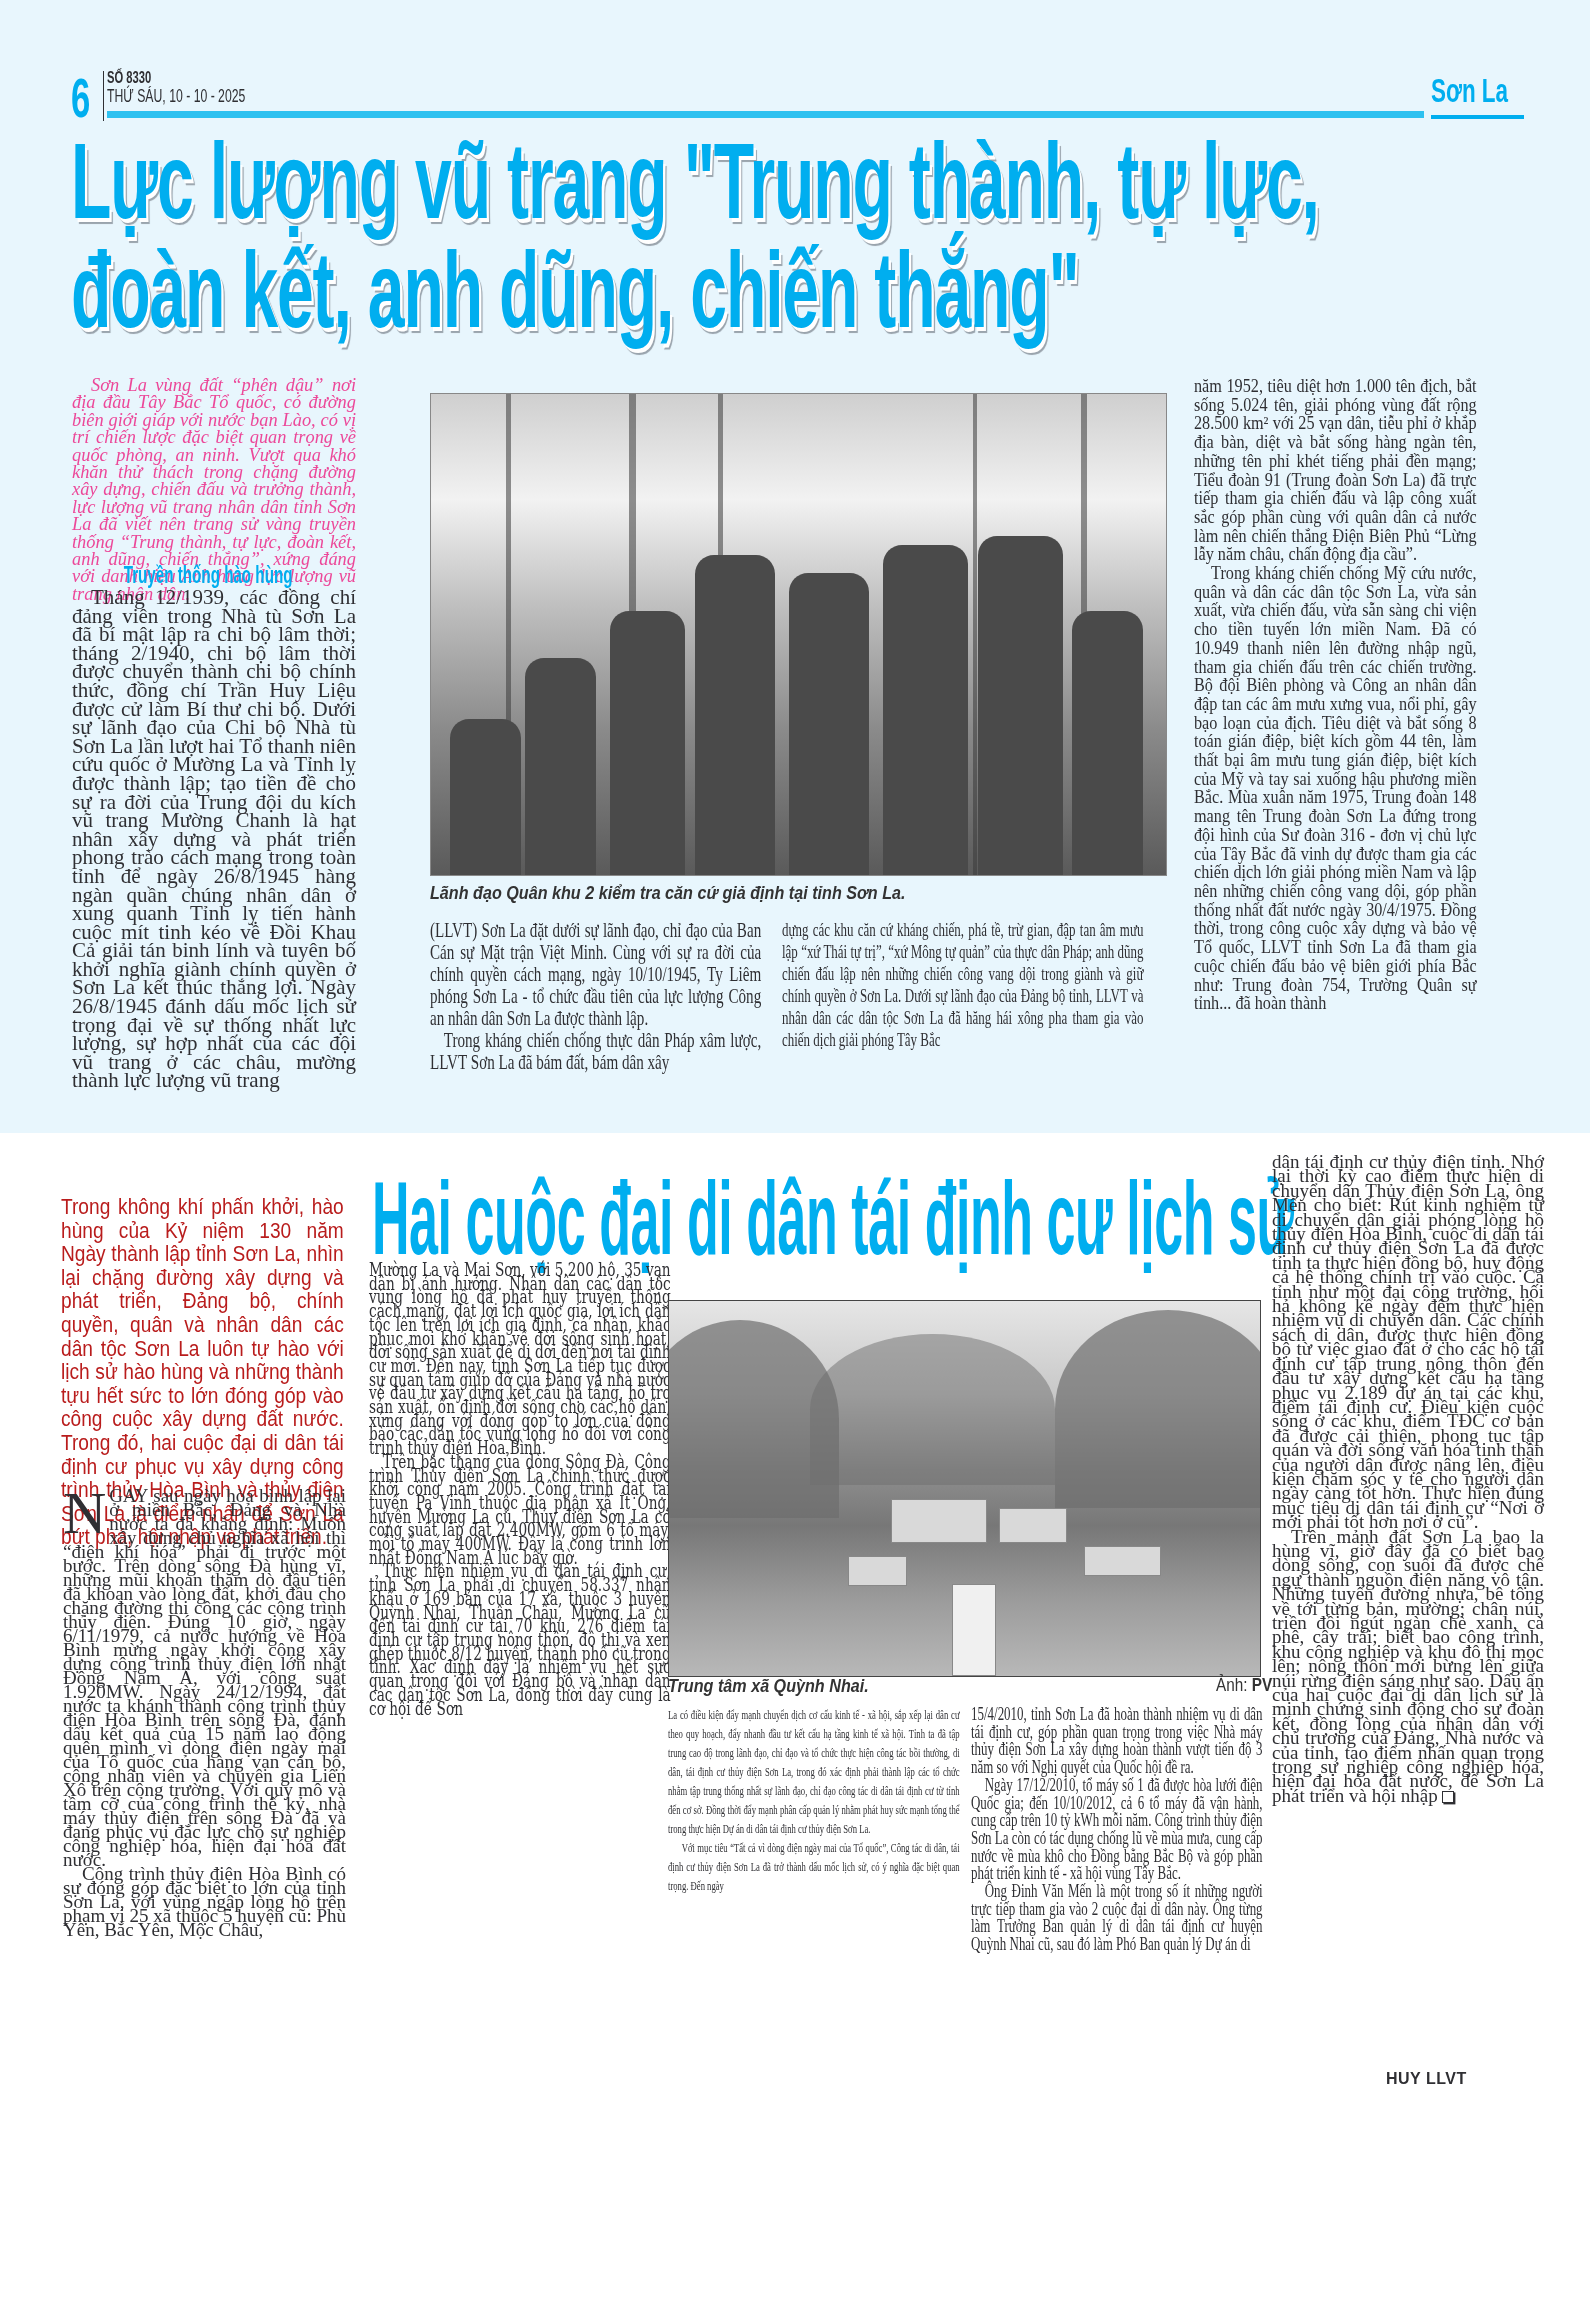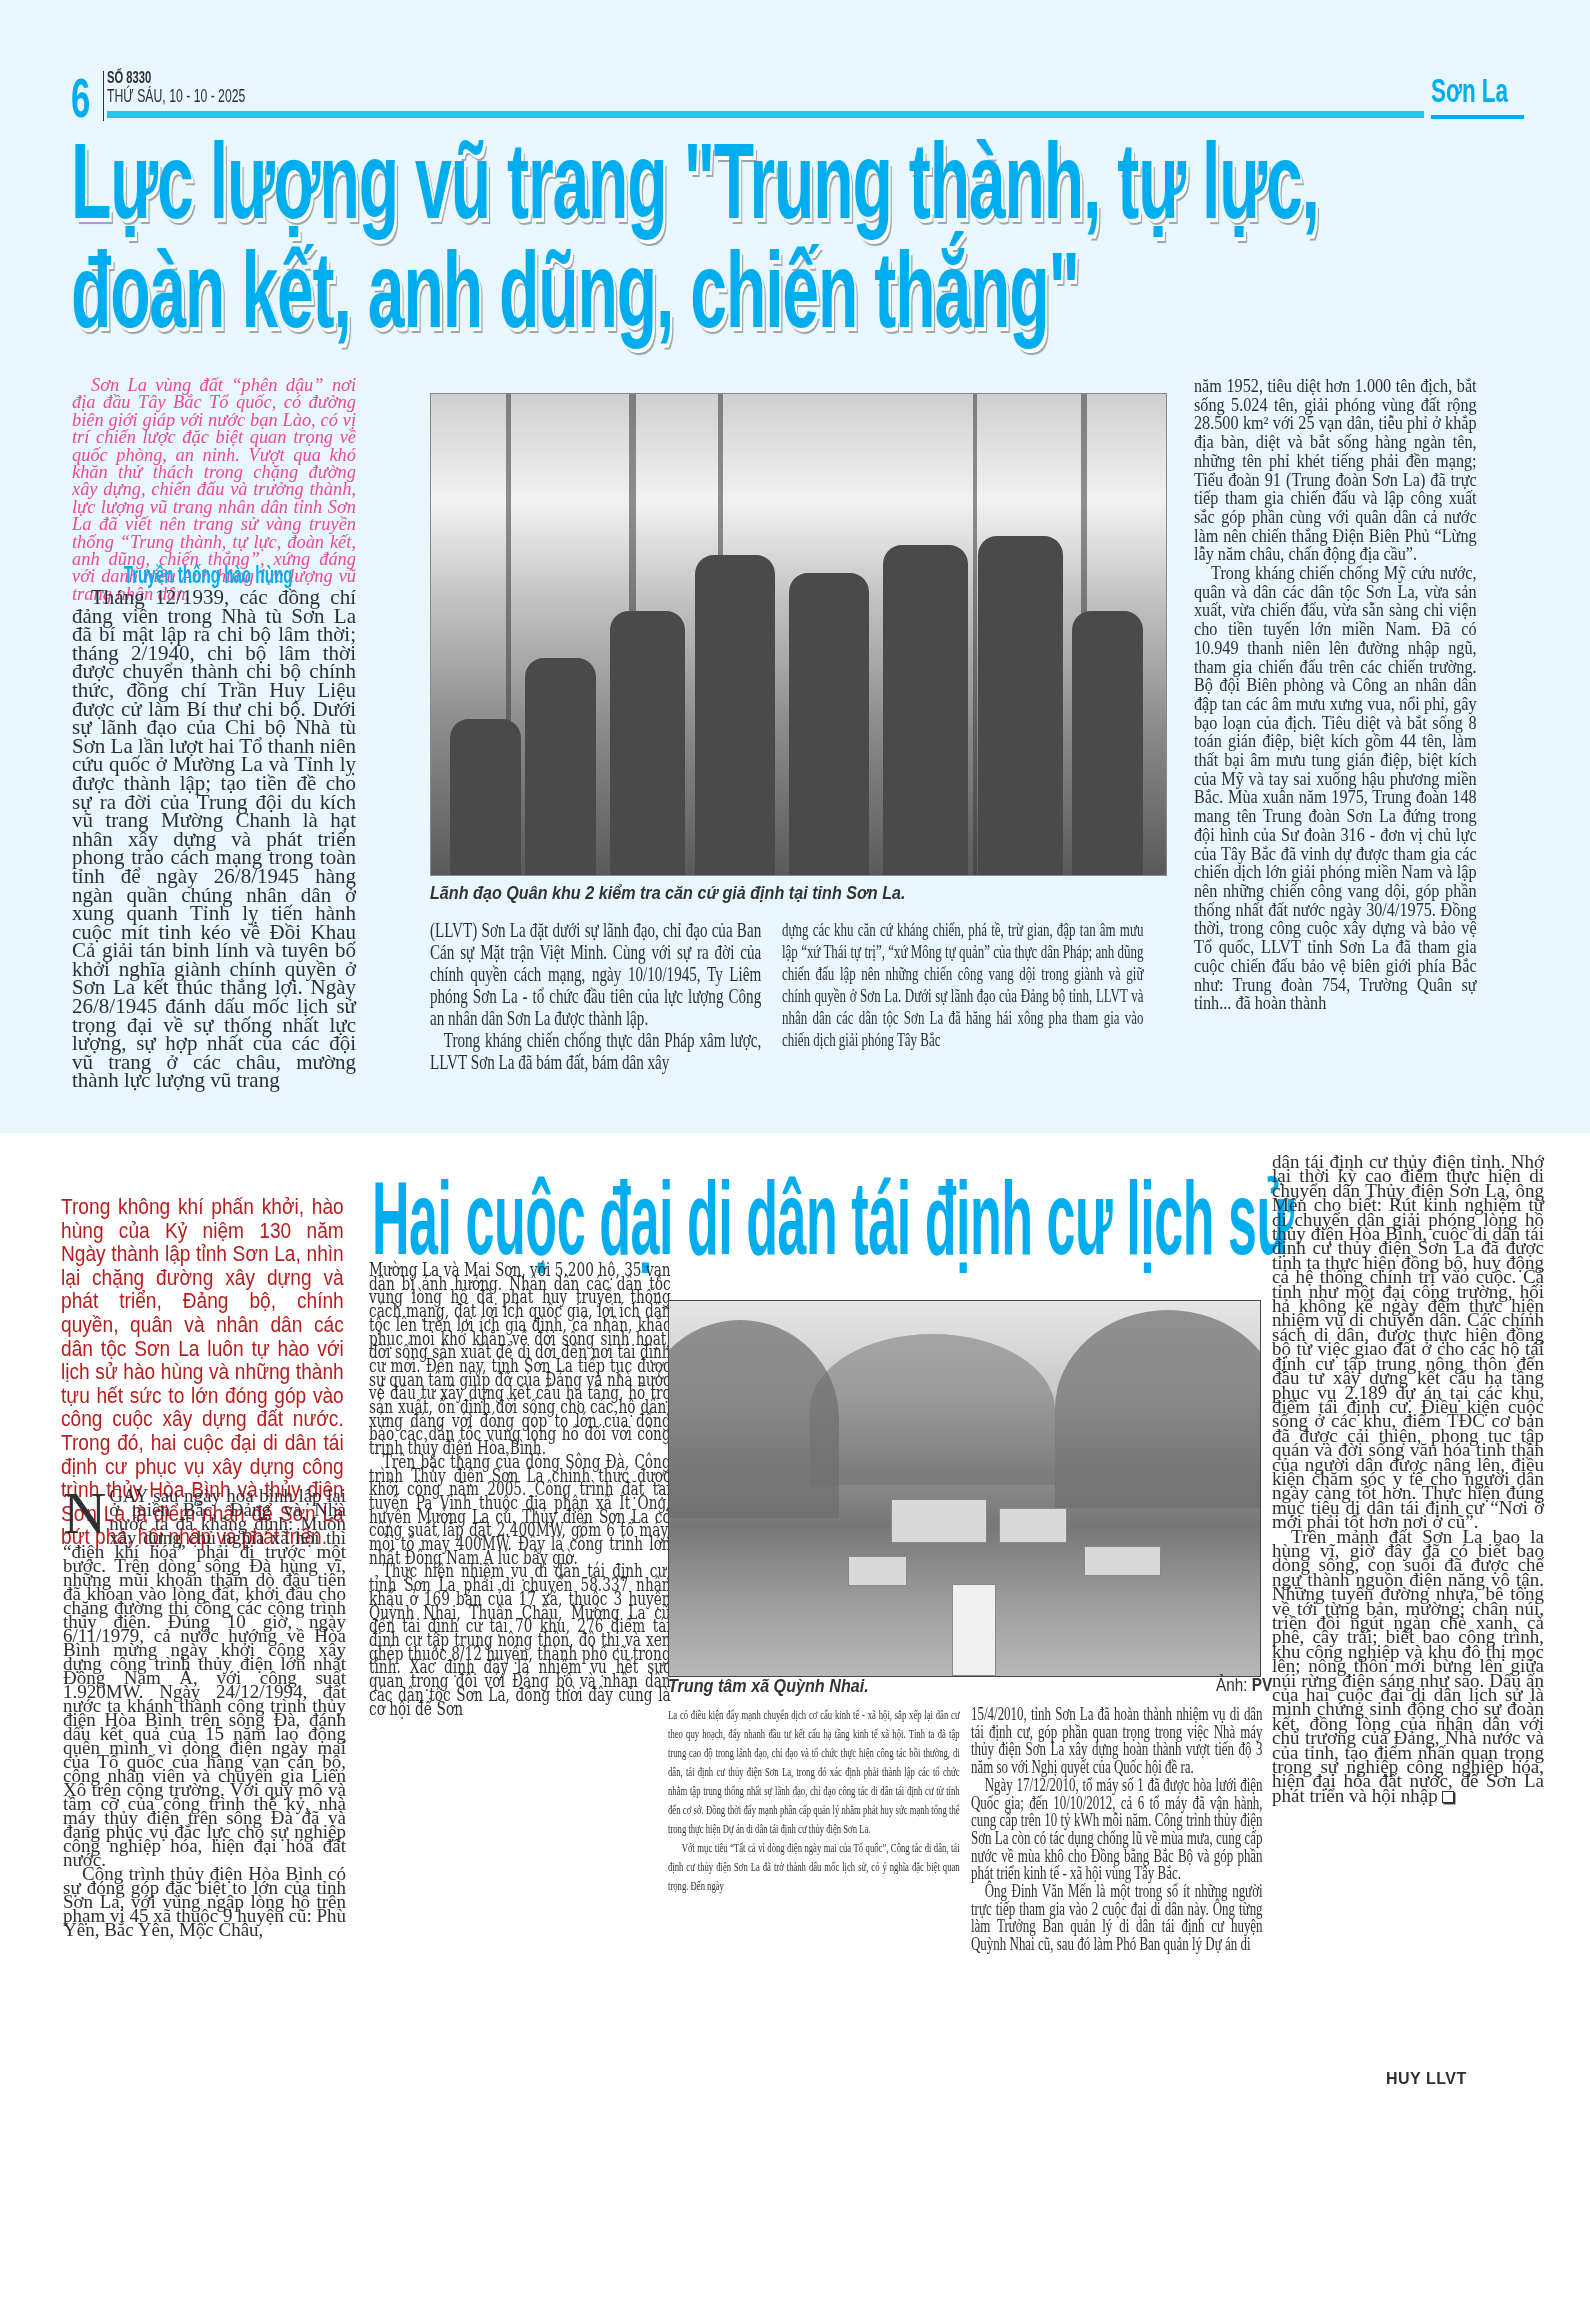--- a/index.html
+++ b/index.html
@@ -138,21 +138,21 @@
 </div>
 
 <div id="lead" class="abs">
   <div class="inner">Trong không khí phấn khởi, hào hùng của Kỷ niệm 130 năm Ngày thành lập tỉnh Sơn La, nhìn lại chặng đường xây dựng và phát triển, Đảng bộ, chính quyền, quân và nhân dân các dân tộc Sơn La luôn tự hào với lịch sử hào hùng và những thành tựu hết sức to lớn đóng góp vào công cuộc xây dựng đất nước. Trong đó, hai cuộc đại di dân tái định cư phục vụ xây dựng công trình thủy Hòa Bình và thủy điện Sơn La là điểm nhấn để Sơn La bứt phá, hội nhập và phát triển.</div>
 </div>
 
 <div id="headline-3" class="abs">Hai cuộc đại di dân tái định cư lịch sử</div>
 
 <div id="col5" class="abs col">
   <p class="noindent"><span class="dropcap">N</span><span>GAY sau ngày hòa bình lập lại ở miền Bắc, Đảng và Nhà nước ta đã khẳng định: Muốn xây dựng chủ nghĩa xã hội thì “điện khí hóa” phải đi trước một bước. Trên dòng sông Đà hùng vĩ, những mũi khoan thăm dò đầu tiên đã khoan vào lòng đất, khởi đầu cho chặng đường thi công các công trình thủy điện. Đúng 10 giờ, ngày 6/11/1979, cả nước hướng về Hòa Bình mừng ngày khởi công xây dựng công trình thủy điện lớn nhất Đông Nam Á, với công suất 1.920MW. Ngày 24/12/1994, đất nước ta khánh thành công trình thủy điện Hòa Bình trên sông Đà, đánh dấu kết quả của 15 năm lao động quên mình vì dòng điện ngày mai của Tổ quốc của hàng vạn cán bộ, công nhân viên và chuyên gia Liên Xô trên công trường. Với quy mô và tầm cỡ của công trình thế kỷ, nhà máy thủy điện trên sông Đà đã và đang phục vụ đắc lực cho sự nghiệp công nghiệp hóa, hiện đại hóa đất nước.</span></p>
-  <p>Công trình thủy điện Hòa Bình có sự đóng góp đặc biệt to lớn của tỉnh Sơn La, với vùng ngập lòng hồ trên phạm vi 45 xã thuộc 9 huyện cũ: Phù Yên, Bắc Yên, Mộc Châu,</p>
+  <p>Công trình thủy điện Hòa Bình có sự đóng góp đặc biệt to lớn của tỉnh Sơn La, với vùng ngập lòng hồ trên phạm vi 25 xã thuộc 5 huyện cũ: Phù Yên, Bắc Yên, Mộc Châu,</p>
 </div>
 
 <div id="col6" class="abs col">
   <div class="cond">
     <p class="noindent">Mường La và Mai Sơn, với 5.200 hộ, 35 vạn dân bị ảnh hưởng. Nhân dân các dân tộc vùng lòng hồ đã phát huy truyền thống cách mạng, đặt lợi ích quốc gia, lợi ích dân tộc lên trên lợi ích gia đình, cá nhân, khắc phục mọi khó khăn về đời sống sinh hoạt, đời sống sản xuất để di dời đến nơi tái định cư mới. Đến nay, tỉnh Sơn La tiếp tục được sự quan tâm giúp đỡ của Đảng và nhà nước về đầu tư xây dựng kết cấu hạ tầng, hỗ trợ sản xuất, ổn định đời sống cho các hộ dân, xứng đáng với đóng góp to lớn của đồng bào các dân tộc vùng lòng hồ đối với công trình thủy điện Hòa Bình.</p>
     <p>Trên bậc thang của dòng Sông Đà, Công trình Thủy điện Sơn La chính thức được khởi công năm 2005. Công trình đặt tại tuyến Pa Vinh thuộc địa phận xã Ít Ong, huyện Mường La cũ. Thủy điện Sơn La có công suất lắp đặt 2.400MW, gồm 6 tổ máy, mỗi tổ máy 400MW. Đây là công trình lớn nhất Đông Nam Á lúc bấy giờ.</p>
     <p>Thực hiện nhiệm vụ di dân tái định cư, tỉnh Sơn La phải di chuyển 58.337 nhân khẩu ở 169 bản của 17 xã, thuộc 3 huyện Quỳnh Nhai, Thuận Châu, Mường La cũ đến tái định cư tại 70 khu, 276 điểm tái định cư tập trung nông thôn, đô thị và xen ghép thuộc 8/12 huyện, thành phố cũ trong tỉnh. Xác định đây là nhiệm vụ hết sức quan trọng đối với Đảng bộ và nhân dân các dân tộc Sơn La, đồng thời đây cũng là cơ hội để Sơn</p>
   </div>
 </div>
 

